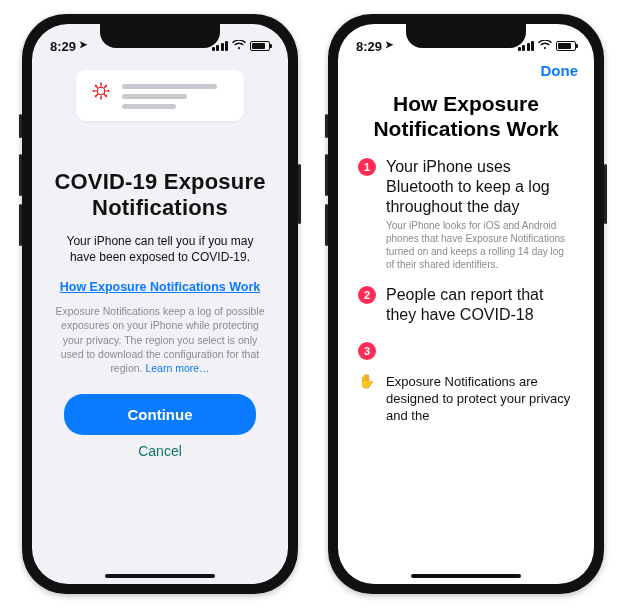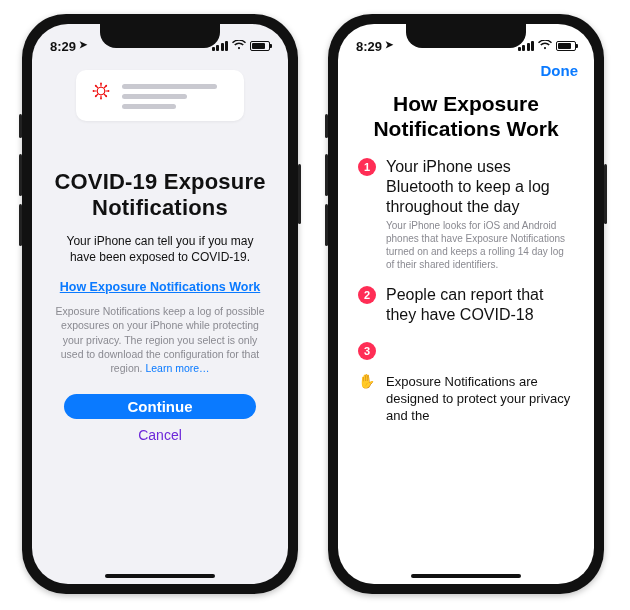--- a/index.html
+++ b/index.html
@@ -75,23 +75,23 @@
   .card .lines .ln.w3{width:50%}
 
   .p1-body { padding:0 22px; text-align:center; color:#111; }
   .title { font-size:22px; font-weight:800; line-height:1.18; letter-spacing:.2px; margin-bottom:12px;margin-top:48px; }
   .para { font-size:12px; line-height:1.35; margin-bottom:12px; }
   .link { color:#0a7aff; text-decoration:underline; font-size:12.5px; font-weight:600; display:inline-block; margin:2px 0 10px; cursor:pointer;}
   .fine { font-size:10.5px; color:#8a8a91; line-height:1.35; margin-bottom:19px;}
   .fine .learn { color:#0a7aff; cursor:pointer; }
   .primary-btn {
     margin:0 10px; background:#0a7aff; color:#fff; border:none; border-radius:19px;
-    font-size:15px; font-weight:600; padding:4px 0; width:calc(100% - 20px); cursor:pointer;
-  }
-  .cancel-link { display:block; margin-top:8px; color:#6d28d9; font-size:14px; text-align:center; cursor:pointer; }
+    font-size:15px; font-weight:600; padding:12px 0; width:calc(100% - 20px); cursor:pointer;
+  }
+  .cancel-link { display:block; margin-top:8px; color:#0f766e; font-size:14px; text-align:center; cursor:pointer; }
   .home-ind { position:absolute; bottom:6px; left:50%; transform:translateX(-50%); width:110px; height:4px; background:#111; border-radius:3px;}
 
   
   .p2-top { display:flex; justify-content:flex-end; padding:0 16px 4px;}
   .done { color:#0a7aff; font-weight:600; font-size:15px; cursor:pointer;}
   .p2-body { padding:4px 20px 0; }
   .p2-title { font-size:21px; font-weight:800; text-align:center; line-height:1.2; margin:4px 0 16px; }
   .step { display:flex; gap:10px; margin-bottom:14px; }
   .num { flex:0 0 18px; width:18px; height:18px; background:#ff2d55; color:#fff; border-radius:50%; font-size:11px; font-weight:700; display:flex; align-items:center; justify-content:center; margin-top:1px;}
   .step .txt { flex:1; }

